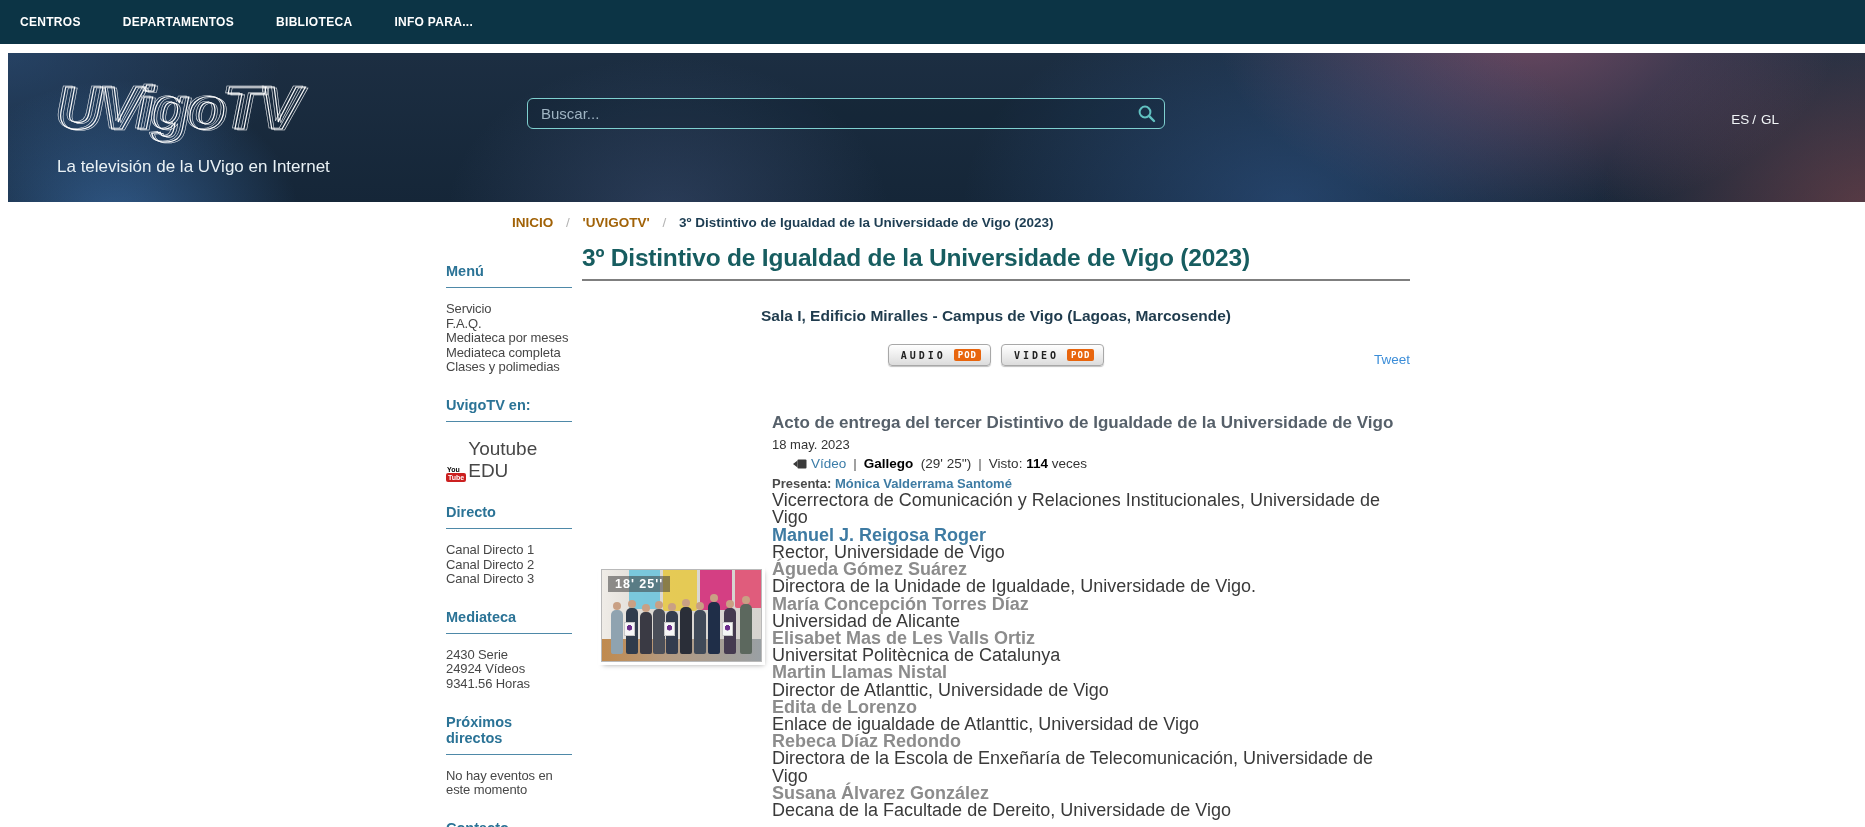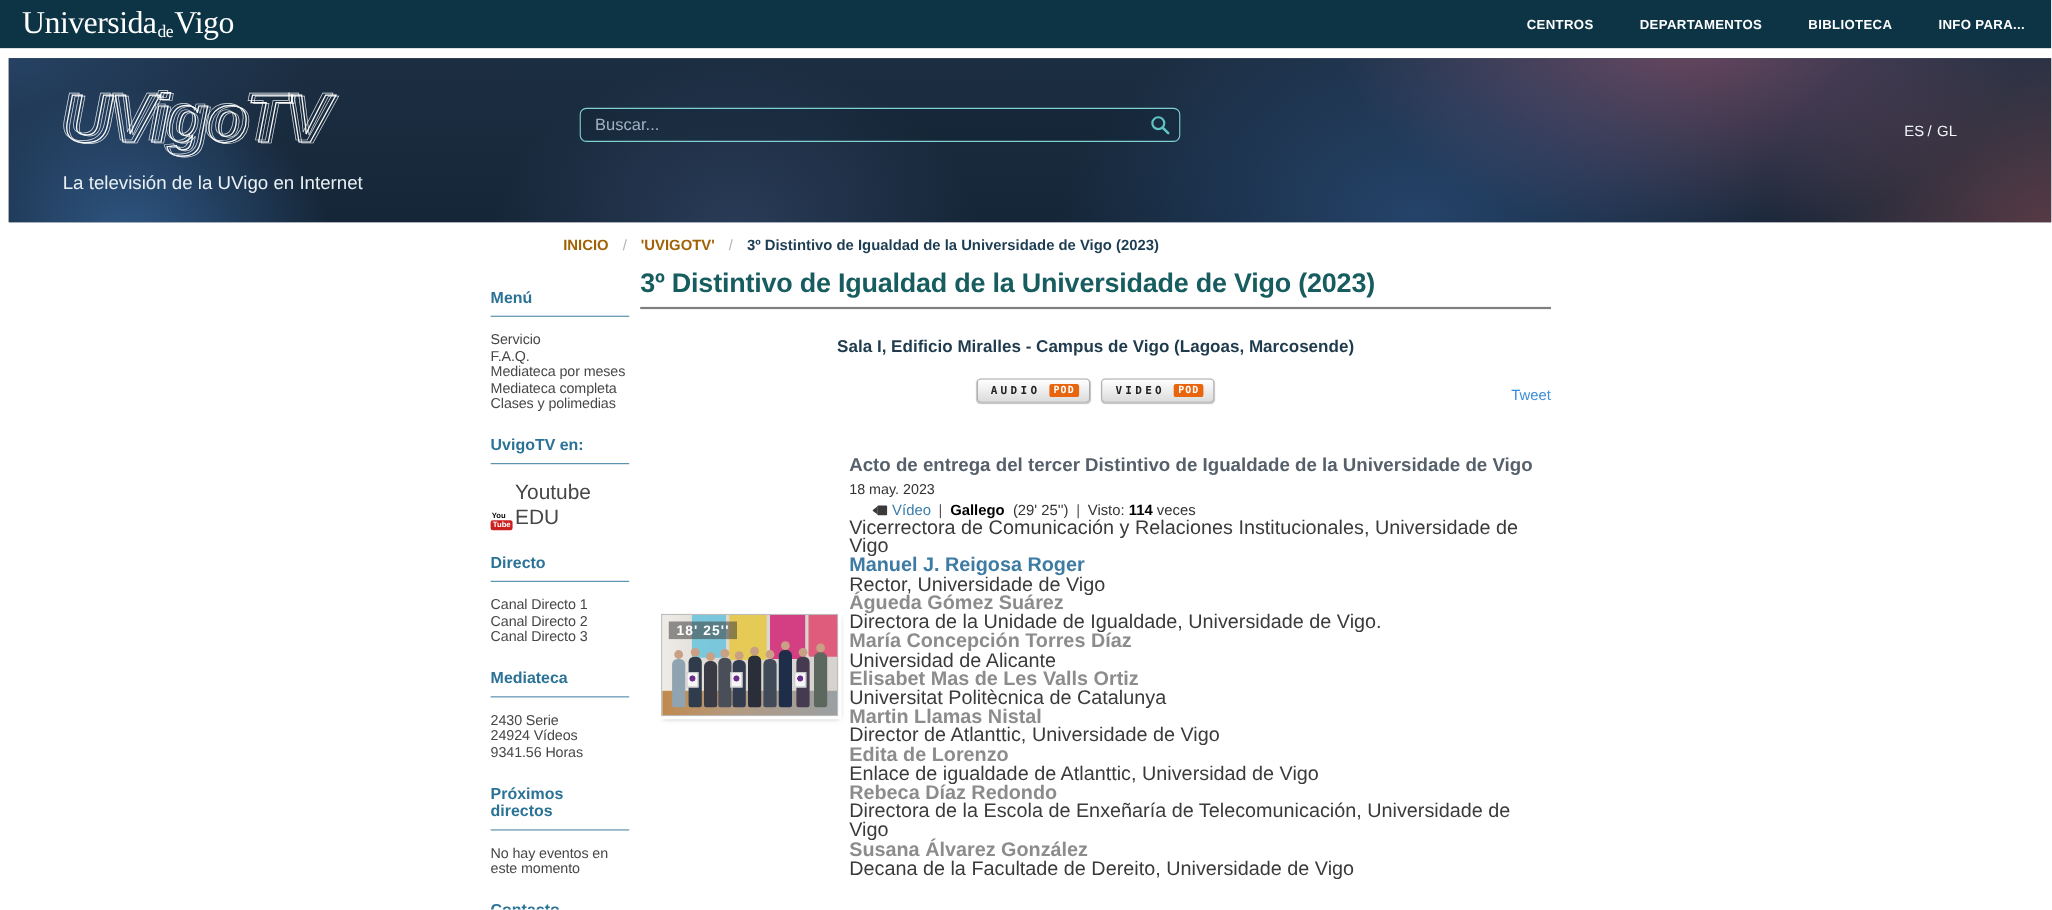--- a/index.html
+++ b/index.html
@@ -25,21 +25,21 @@
       radial-gradient(ellipse 340px 240px at 660px 160px, rgba(90,110,160,0.30), transparent 65%),
       radial-gradient(ellipse 500px 320px at 1280px 150px, rgba(60,110,180,0.40), transparent 65%),
       radial-gradient(ellipse 480px 300px at 1520px -30px, rgba(190,100,130,0.50), transparent 65%),
       radial-gradient(ellipse 420px 320px at 1865px 160px, rgba(175,85,85,0.45), transparent 65%),
       linear-gradient(180deg, #1c2e42, #152638);
   }
   .hero-left { position:absolute; left:47px; top:12px; }
   .tv-logo { display:block; }
   .tagline { margin:6px 0 0 2px; color:#e9f1f5; font-size:17px; }
 
-  .searchwrap { position:absolute; left:519px; top:45px; width:546px; height:31px; }
+  .searchwrap { position:absolute; left:519px; top:45px; width:638px; height:31px; }
   .search { width:100%; height:100%; background:rgba(8,20,32,0.18); border:1px solid #7fd0d0; border-radius:6px;
             color:#d7e2ea; font-size:15px; padding:0 38px 0 13px; outline:none; font-family:"Liberation Sans", sans-serif; }
   .search::placeholder { color:#9fb4c3; }
   .mag { position:absolute; right:9px; top:6px; cursor:pointer; }
 
   .lang { position:absolute; right:86px; top:59px; color:#f2f6f8; font-size:13.5px; }
   .lang a { color:#f2f6f8; text-decoration:none; cursor:pointer; }
   .lang .lang-sep { margin:0 5px 0 3px; }
 
   
@@ -109,21 +109,20 @@
   .cl.l { color:#3e7ba3; font-weight:bold; cursor:pointer; }
   .cl.g { color:#8c8c8c; font-weight:bold; }
   .presenta .cl.l { display:inline; }
 </style>
 </head>
 <body>
 
 <div class="page">
 
   <header class="topbar">
-    <a class="uv-logo"><span>Universida</span><span class="uv-de">de</span><span>Vigo</span></a>
     <nav class="topnav">
       <a>CENTROS</a>
       <a>DEPARTAMENTOS</a>
       <a>BIBLIOTECA</a>
       <a>INFO PARA...</a>
     </nav>
   </header>
 
   <div class="topgap"></div>
 
@@ -254,20 +253,24 @@
 
         <div class="vinfo">
           <a class="vtitle">Acto de entrega del tercer Distintivo de Igualdade de la Universidade de Vigo</a>
           <div class="vdate">18 may. 2023</div>
           <div class="vmeta">
             <svg class="cam" width="14" height="10" viewBox="0 0 14 10">
               <rect x="4.5" y="0.5" width="9" height="9" rx="1" fill="#3a3a3a"></rect>
               <polygon points="0,5 4.5,1.5 4.5,8.5" fill="#3a3a3a"></polygon>
             </svg><a>Vídeo</a><span class="sep">|</span><b>Gallego</b>&nbsp;&nbsp;<span>(29' 25'')</span><span class="sep">|</span><span>Visto:</span>&nbsp;<b>114</b>&nbsp;<span>veces</span>
           </div>
+          <div class="presenta">
+            <span class="plabel">Presenta:</span>
+            <a class="cl l">Mónica Valderrama Santomé</a>
+          </div>
           <div class="credits">
             <span class="cl">Vicerrectora de Comunicación y Relaciones Institucionales, Universidade de Vigo</span>
             <a class="cl l">Manuel J. Reigosa Roger</a>
             <span class="cl">Rector, Universidade de Vigo</span>
             <span class="cl g">Águeda Gómez Suárez</span>
             <span class="cl">Directora de la Unidade de Igualdade, Universidade de Vigo.</span>
             <span class="cl g">María Concepción Torres Díaz</span>
             <span class="cl">Universidad de Alicante</span>
             <span class="cl g">Elisabet Mas de Les Valls Ortiz</span>
             <span class="cl">Universitat Politècnica de Catalunya</span>

